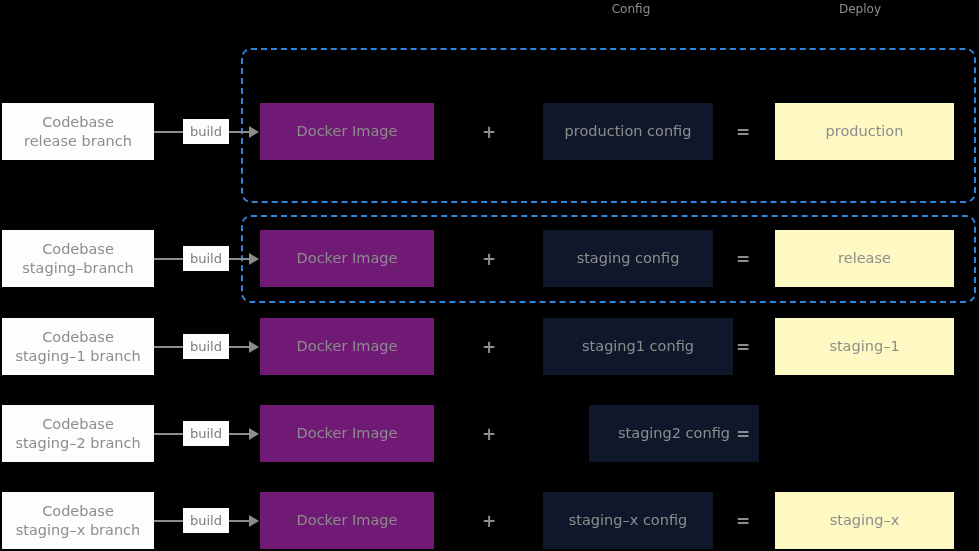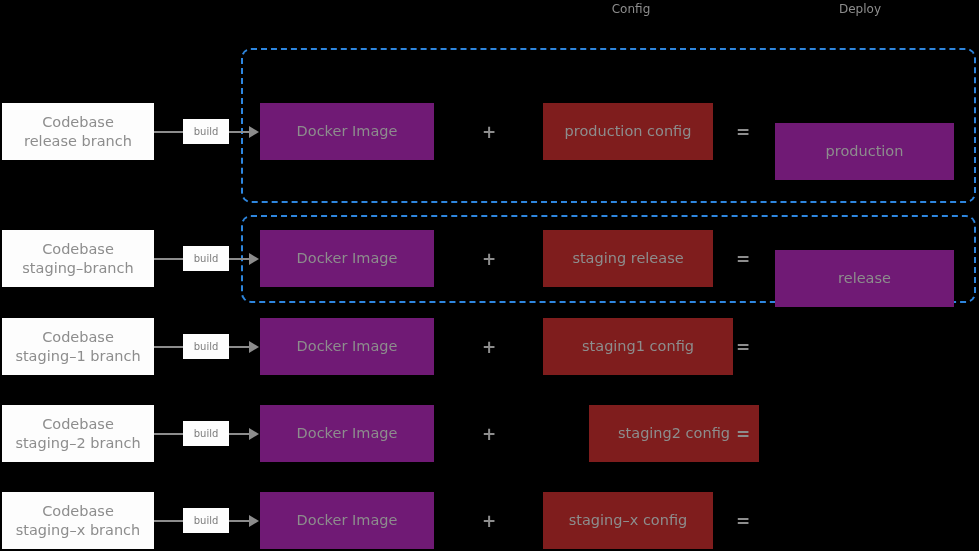--- a/index.html
+++ b/index.html
@@ -36,41 +36,41 @@
     justify-content: center;
     text-align: center;
     color: #8d8d8d;
     font-size: 14.5px;
     line-height: 19px;
     box-sizing: border-box;
     white-space: pre-line;
   }
   .box-codebase   { background: #fdfdfd; text-align: center; }
   .box-image      { background: #701a75; }
-  .box-config     { background: #7f1d1d; }
-  .box-deploy     { background: #701a75; margin-top: 20px; }
+  .box-config     { background: #0f172a; }
+  .box-deploy     { background: #fef9c3; }
 
   
   .connector {
     position: absolute;
     height: 2px;
     background: #8c8c8c;
   }
   .arrow-head {
     position: absolute;
     width: 0; height: 0;
     border-top: 6px solid transparent;
     border-bottom: 6px solid transparent;
     border-left: 10px solid #8c8c8c;
   }
   .build-chip {
     position: absolute;
     background: #fdfdfd;
     color: #7d7d7d;
-    font-size: 10px;
+    font-size: 13px;
     line-height: 25px;
     text-align: center;
     box-sizing: border-box;
   }
 
   
   .op {
     position: absolute;
     color: #8d8d8d;
     font-size: 17px;
@@ -108,43 +108,45 @@
     <div class="box box-config" style="left:543px; top:103px; width:170px; height:57px;">production config</div>
     <div class="op" style="left:743px; top:131.5px;">=</div>
     <div class="box box-deploy" style="left:775px; top:103px; width:179px; height:57px;">production</div>
     <div class="box box-codebase" style="left:2px; top:230px; width:152px; height:57px;">Codebase
 staging–branch</div>
     <div class="connector" style="left:154px; top:257.5px; width:96px;"></div>
     <div class="arrow-head" style="left:249px; top:252.5px;"></div>
     <div class="build-chip" style="left:183px; top:246px; width:46px; height:25px;">build</div>
     <div class="box box-image" style="left:260px; top:230px; width:174px; height:57px;">Docker Image</div>
     <div class="op" style="left:489px; top:258.5px;">+</div>
-    <div class="box box-config" style="left:543px; top:230px; width:170px; height:57px;">staging release</div>
+    <div class="box box-config" style="left:543px; top:230px; width:170px; height:57px;">staging config</div>
     <div class="op" style="left:743px; top:258.5px;">=</div>
     <div class="box box-deploy" style="left:775px; top:230px; width:179px; height:57px;">release</div>
     <div class="box box-codebase" style="left:2px; top:318px; width:152px; height:57px;">Codebase
 staging–1 branch</div>
     <div class="connector" style="left:154px; top:345.5px; width:96px;"></div>
     <div class="arrow-head" style="left:249px; top:340.5px;"></div>
     <div class="build-chip" style="left:183px; top:334px; width:46px; height:25px;">build</div>
     <div class="box box-image" style="left:260px; top:318px; width:174px; height:57px;">Docker Image</div>
     <div class="op" style="left:489px; top:346.5px;">+</div>
     <div class="box box-config" style="left:543px; top:318px; width:190px; height:57px;">staging1 config</div>
     <div class="op" style="left:743px; top:346.5px;">=</div>
+    <div class="box box-deploy" style="left:775px; top:318px; width:179px; height:57px;">staging–1</div>
     <div class="box box-codebase" style="left:2px; top:405px; width:152px; height:57px;">Codebase
 staging–2 branch</div>
     <div class="connector" style="left:154px; top:432.5px; width:96px;"></div>
     <div class="arrow-head" style="left:249px; top:427.5px;"></div>
     <div class="build-chip" style="left:183px; top:421px; width:46px; height:25px;">build</div>
     <div class="box box-image" style="left:260px; top:405px; width:174px; height:57px;">Docker Image</div>
     <div class="op" style="left:489px; top:433.5px;">+</div>
     <div class="box box-config" style="left:543px; top:405px; width:170px; height:57px;margin-left:46px;">staging2 config</div>
     <div class="op" style="left:743px; top:433.5px;">=</div>
     <div class="box box-codebase" style="left:2px; top:492px; width:152px; height:57px;">Codebase
 staging–x branch</div>
     <div class="connector" style="left:154px; top:519.5px; width:96px;"></div>
     <div class="arrow-head" style="left:249px; top:514.5px;"></div>
     <div class="build-chip" style="left:183px; top:508px; width:46px; height:25px;">build</div>
     <div class="box box-image" style="left:260px; top:492px; width:174px; height:57px;">Docker Image</div>
     <div class="op" style="left:489px; top:520.5px;">+</div>
     <div class="box box-config" style="left:543px; top:492px; width:170px; height:57px;">staging–x config</div>
     <div class="op" style="left:743px; top:520.5px;">=</div>
+    <div class="box box-deploy" style="left:775px; top:492px; width:179px; height:57px;">staging–x</div>
   </div>
 
 </body></html>

